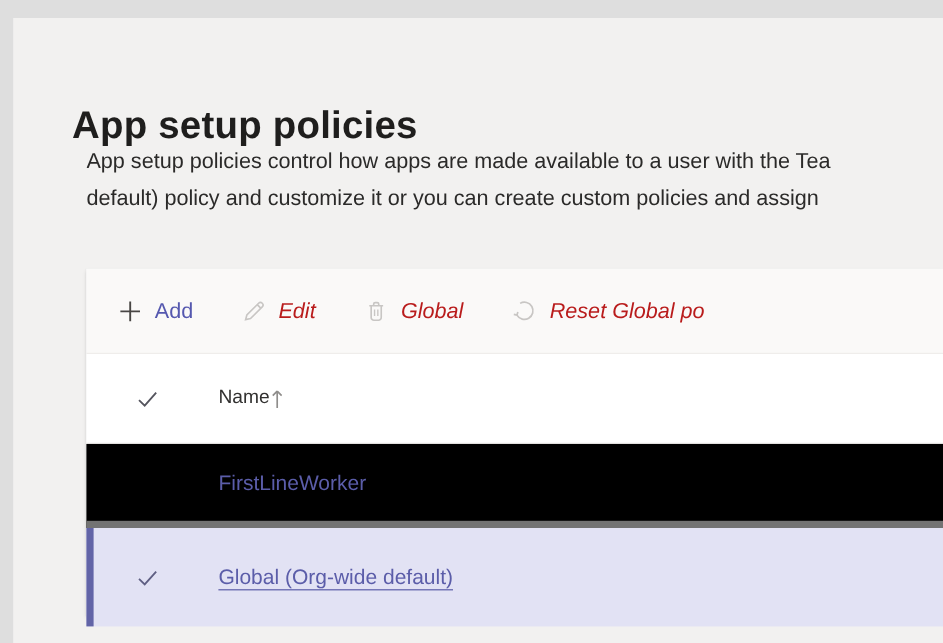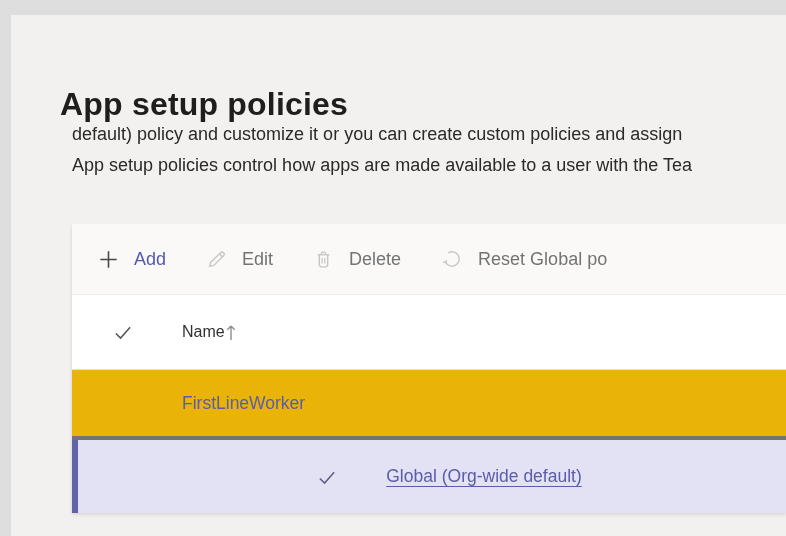--- a/index.html
+++ b/index.html
@@ -27,45 +27,45 @@
     position:absolute;left:61px;top:209px;width:714px;height:289px;
     background:#ffffff;
     box-shadow:0 1.6px 3.6px rgba(0,0,0,.13),0 .3px .9px rgba(0,0,0,.10);
   }
   .toolbar{
     height:70px;background:#faf9f8;border-bottom:1px solid #efedeb;
     display:flex;align-items:center;padding-left:26px;gap:40px;
     overflow:hidden;white-space:nowrap;
   }
   .tb-btn{
-    display:flex;align-items:center;gap:15px;
+    display:flex;align-items:center;gap:10px;
     font-size:18px;background:none;border:none;padding:0;margin:0;
     font-family:inherit;cursor:pointer;flex:none;
   }
   .tb-btn .ic{display:flex;align-items:center;}
   .tb-btn.enabled{color:#5558af;}
   .tb-btn.enabled .ic{color:#484644;}
-  .tb-btn.disabled{color:#737373;cursor:default;}
+  .tb-btn.disabled{color:#b91c1c;cursor:default;font-style:italic;}
   .tb-btn.disabled .ic{color:#c8c6c4;}
   .thead{
     height:75px;background:#ffffff;border-bottom:1px solid #e2e0de;
     display:flex;align-items:center;padding-left:40px;box-sizing:border-box;
   }
   .check-cell{width:22px;margin-right:48px;flex:none;display:flex;align-items:center;}
   .col-name{
     display:flex;align-items:center;
     font-size:16px;color:#323130;cursor:pointer;
   }
   .trow{
     height:70px;display:flex;align-items:center;padding-left:40px;
-    box-sizing:border-box;position:relative;background:#eab308;
-    border-bottom:4px solid #737373;cursor:pointer;
+    box-sizing:border-box;position:relative;background:#000000;
+    border-bottom:6px solid #737373;cursor:pointer;
   }
   .trow.selected{
-    height:73px;background:#e2e2f4;border-bottom:none;justify-content:center;
+    height:82px;background:#e2e2f4;border-bottom:none;
   }
   .sel-bar{
     position:absolute;left:0;top:0;bottom:0;width:6px;background:#6264a7;
   }
   .row-link{
     font-size:17.5px;color:#5b5da9;text-decoration:none;white-space:nowrap;
   }
   .trow.selected .row-link{text-decoration:underline;text-underline-offset:4px;}
   .hdr-check{color:#55555e;}
   .row-check{color:#5f5f83;}
@@ -73,22 +73,22 @@
   svg{display:block;}
 </style>
 </head>
 <body>
 
 <div class="card">
 
   <h1 class="page-title">App setup policies</h1>
 
   <div class="page-desc">
+    <div>App setup policies control how apps are made available to a user with the Tea</div>
     <div>default) policy and customize it or you can create custom policies and assign</div>
-    <div>App setup policies control how apps are made available to a user with the Tea</div>
   </div>
 
   <div class="table-card">
 
     <div class="toolbar">
 
       <button class="tb-btn enabled">
         <span class="ic">
           <svg width="21" height="21" viewBox="0 0 20 20">
             <path d="M10 2.2v15.6M2.2 10h15.6" stroke="currentColor" stroke-width="1.5" fill="none"></path>
@@ -110,21 +110,21 @@
 
       <button class="tb-btn disabled">
         <span class="ic">
           <svg width="21" height="21" viewBox="0 0 20 20">
             <path d="M4.5 5.5h11" fill="none" stroke="currentColor" stroke-width="1.3"></path>
             <path d="M8 5.3V4.2A1.2 1.2 0 0 1 9.2 3h1.6A1.2 1.2 0 0 1 12 4.2v1.1" fill="none" stroke="currentColor" stroke-width="1.3"></path>
             <path d="M6 5.7v9.1a2.2 2.2 0 0 0 2.2 2.2h3.6a2.2 2.2 0 0 0 2.2-2.2V5.7" fill="none" stroke="currentColor" stroke-width="1.3"></path>
             <path d="M8.7 8.5v5.2M11.3 8.5v5.2" fill="none" stroke="currentColor" stroke-width="1.1"></path>
           </svg>
         </span>
-        <span>Delete</span>
+        <span>Global</span>
       </button>
 
       <button class="tb-btn disabled">
         <span class="ic">
           <svg width="22" height="22" viewBox="0 0 20 20">
             <path d="M6.75 4.37 A6.5 6.5 0 1 1 4.37 13.25" fill="none" stroke="currentColor" stroke-width="1.3"></path>
             <path d="M4.37 13.25l-2.4-.5M4.37 13.25l.7-2.4" fill="none" stroke="currentColor" stroke-width="1.3"></path>
           </svg>
         </span>
         <span>Reset Global po</span>

